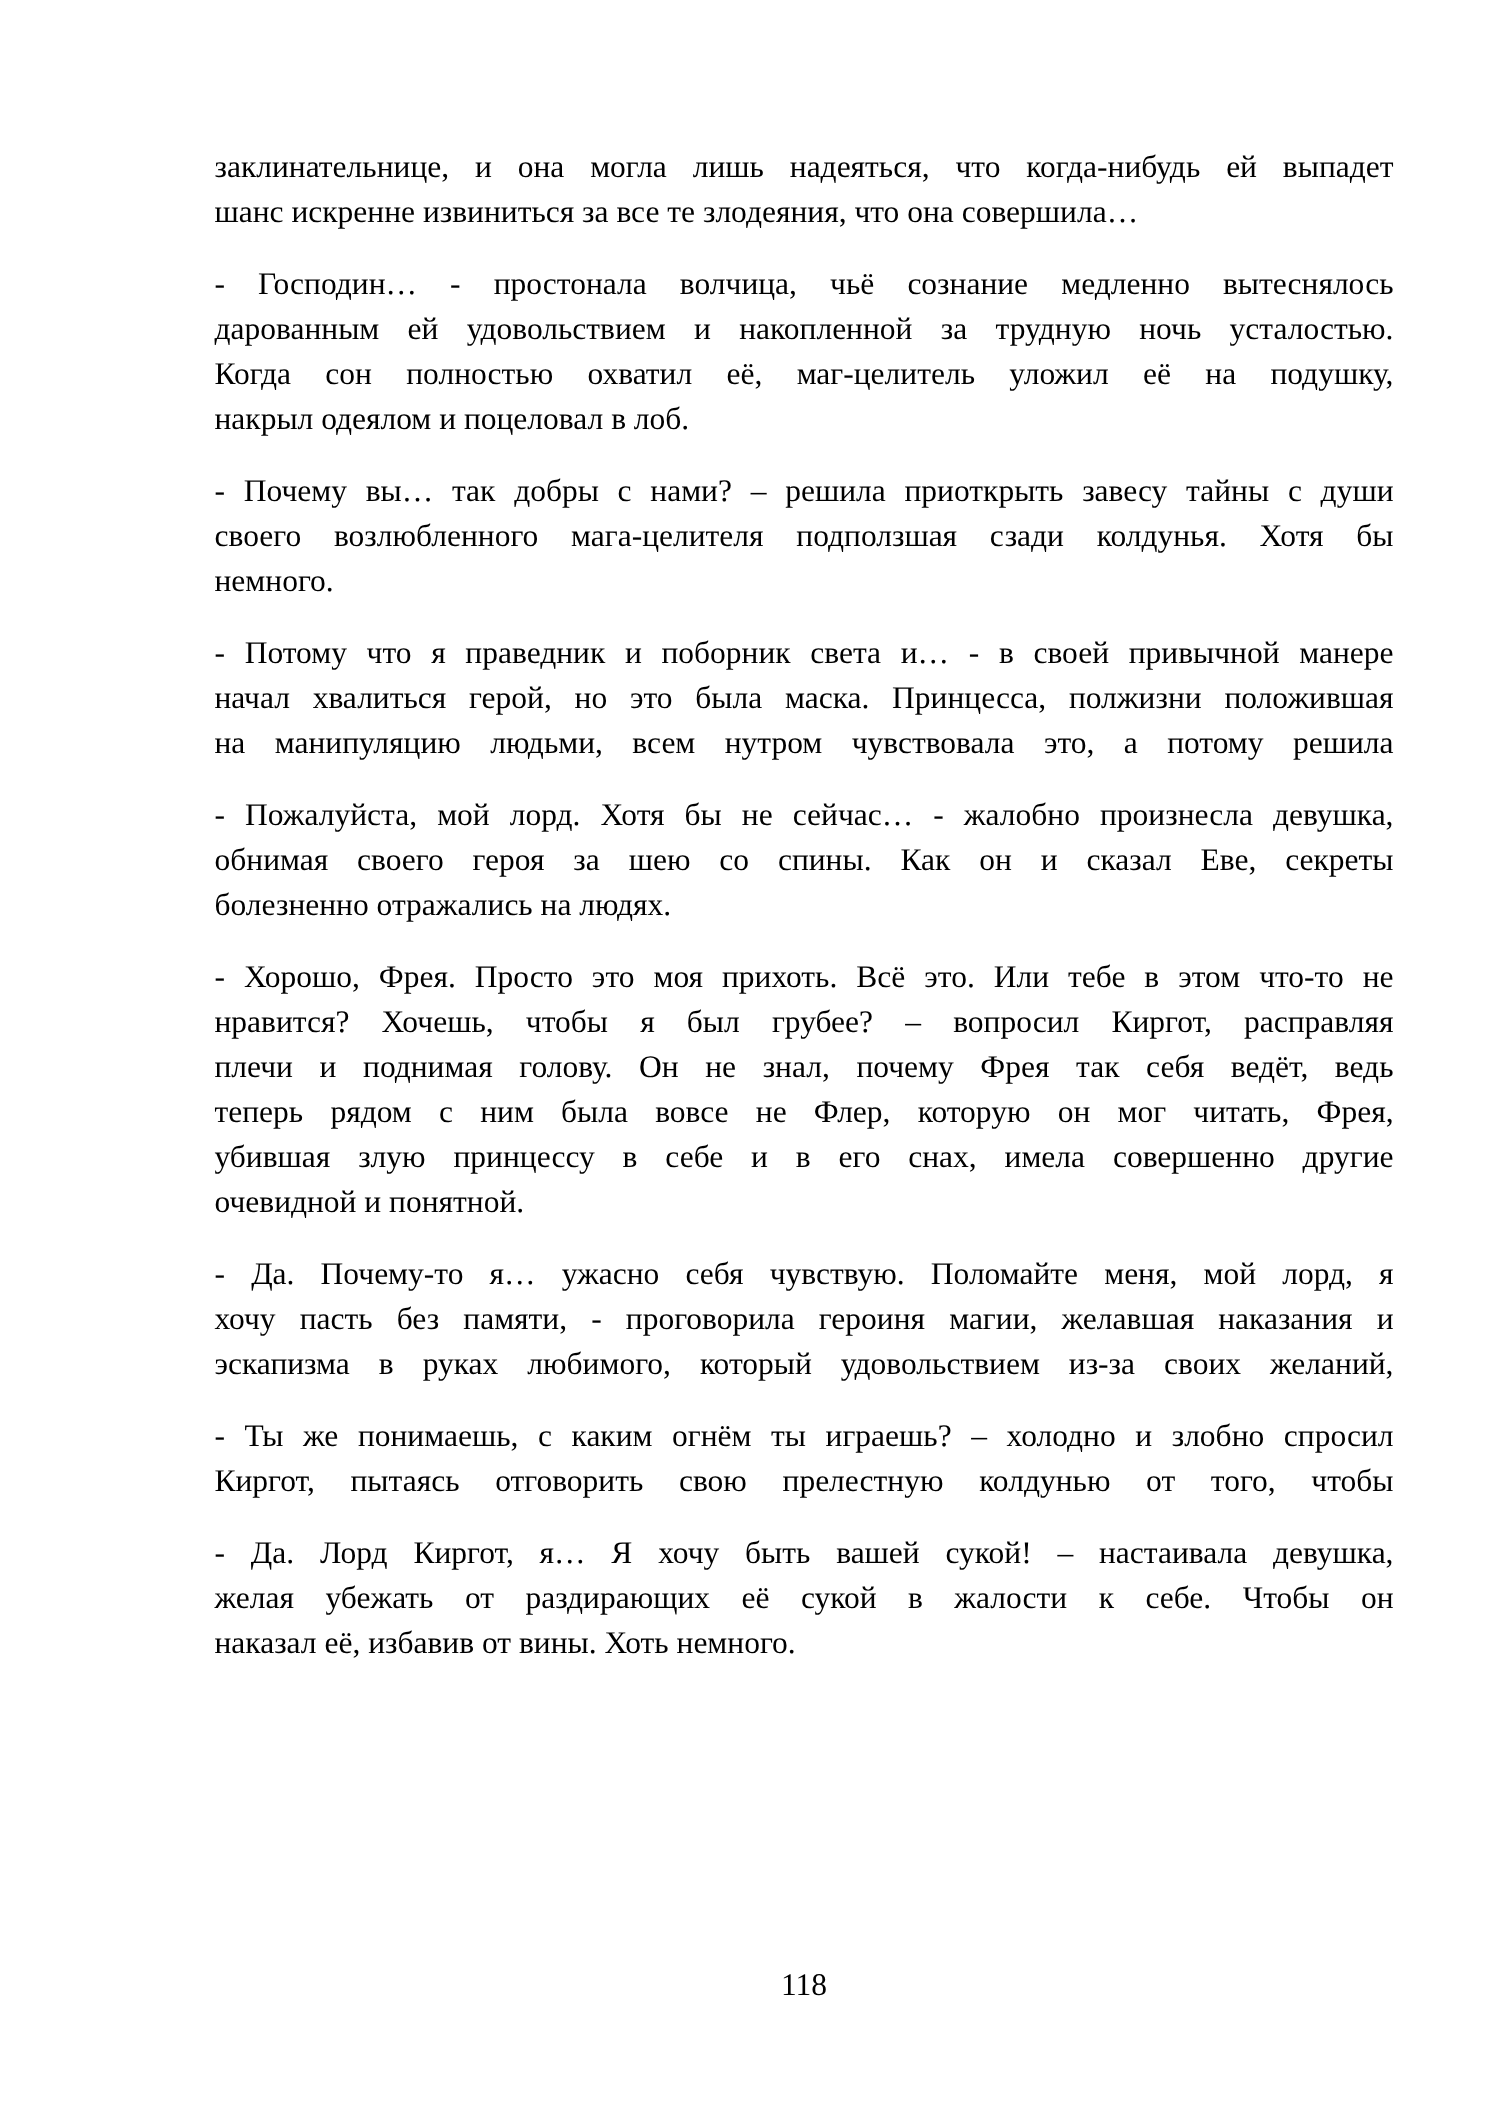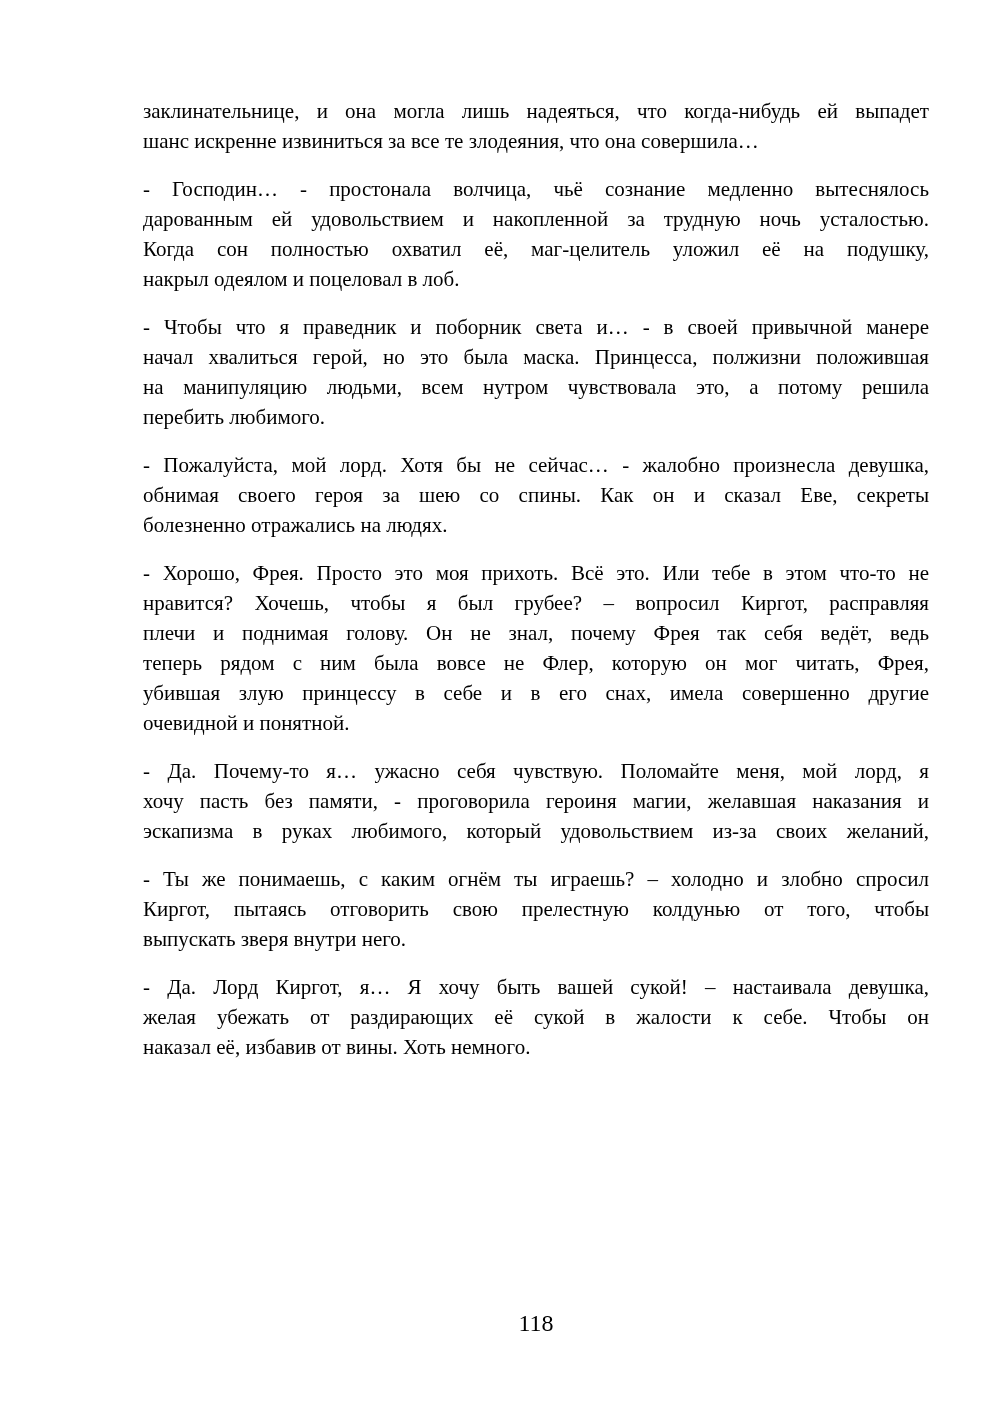--- a/index.html
+++ b/index.html
@@ -37,44 +37,48 @@
   }
   .line.last {
     text-align-last: left;
   }
   .page-number {
     position: absolute;
     left: 143px;
     top: 1308px;
     width: 786px;
     text-align: center;
-    font-size: 24px;
+    font-size: 21px;
     line-height: 30px;
   }
 </style>
 </head>
 <body>
 
 <div class="page">
   <div class="text-body">
       <div class="paragraph">
         <div class="line">заклинательнице, и она могла лишь надеяться, что когда-нибудь ей выпадет</div>
         <div class="line last">шанс искренне извиниться за все те злодеяния, что она совершила…</div>
       </div>
       <div class="paragraph">
         <div class="line">- Господин… - простонала волчица, чьё сознание медленно вытеснялось</div>
         <div class="line">дарованным ей удовольствием и накопленной за трудную ночь усталостью.</div>
         <div class="line">Когда сон полностью охватил её, маг-целитель уложил её на подушку,</div>
         <div class="line last">накрыл одеялом и поцеловал в лоб.</div>
       </div>
       <div class="paragraph">
-        <div class="line">- Чтобы что я праведник и поборник света и… - в своей привычной манере</div>
+        <div class="line">- Почему вы… так добры с нами? – решила приоткрыть завесу тайны с души</div>
+        <div class="line">своего возлюбленного мага-целителя подползшая сзади колдунья. Хотя бы</div>
+        <div class="line last">немного.</div>
+      </div>
+      <div class="paragraph">
+        <div class="line">- Потому что я праведник и поборник света и… - в своей привычной манере</div>
         <div class="line">начал хвалиться герой, но это была маска. Принцесса, полжизни положившая</div>
         <div class="line">на манипуляцию людьми, всем нутром чувствовала это, а потому решила</div>
-        <div class="line last">перебить любимого.</div>
       </div>
       <div class="paragraph">
         <div class="line">- Пожалуйста, мой лорд. Хотя бы не сейчас… - жалобно произнесла девушка,</div>
         <div class="line">обнимая своего героя за шею со спины. Как он и сказал Еве, секреты</div>
         <div class="line last">болезненно отражались на людях.</div>
       </div>
       <div class="paragraph">
         <div class="line">- Хорошо, Фрея. Просто это моя прихоть. Всё это. Или тебе в этом что-то не</div>
         <div class="line">нравится? Хочешь, чтобы я был грубее? – вопросил Киргот, расправляя</div>
         <div class="line">плечи и поднимая голову. Он не знал, почему Фрея так себя ведёт, ведь</div>
@@ -83,21 +87,20 @@
         <div class="line last">очевидной и понятной.</div>
       </div>
       <div class="paragraph">
         <div class="line">- Да. Почему-то я… ужасно себя чувствую. Поломайте меня, мой лорд, я</div>
         <div class="line">хочу пасть без памяти, - проговорила героиня магии, желавшая наказания и</div>
         <div class="line">эскапизма в руках любимого, который удовольствием из-за своих желаний,</div>
       </div>
       <div class="paragraph">
         <div class="line">- Ты же понимаешь, с каким огнём ты играешь? – холодно и злобно спросил</div>
         <div class="line">Киргот, пытаясь отговорить свою прелестную колдунью от того, чтобы</div>
-        <div class="line last">выпускать зверя внутри него.</div>
       </div>
       <div class="paragraph">
         <div class="line">- Да. Лорд Киргот, я… Я хочу быть вашей сукой! – настаивала девушка,</div>
         <div class="line">желая убежать от раздирающих её сукой в жалости к себе. Чтобы он</div>
         <div class="line last">наказал её, избавив от вины. Хоть немного.</div>
       </div>
     </div>
   <div class="page-number">118</div>
 </div>
 

